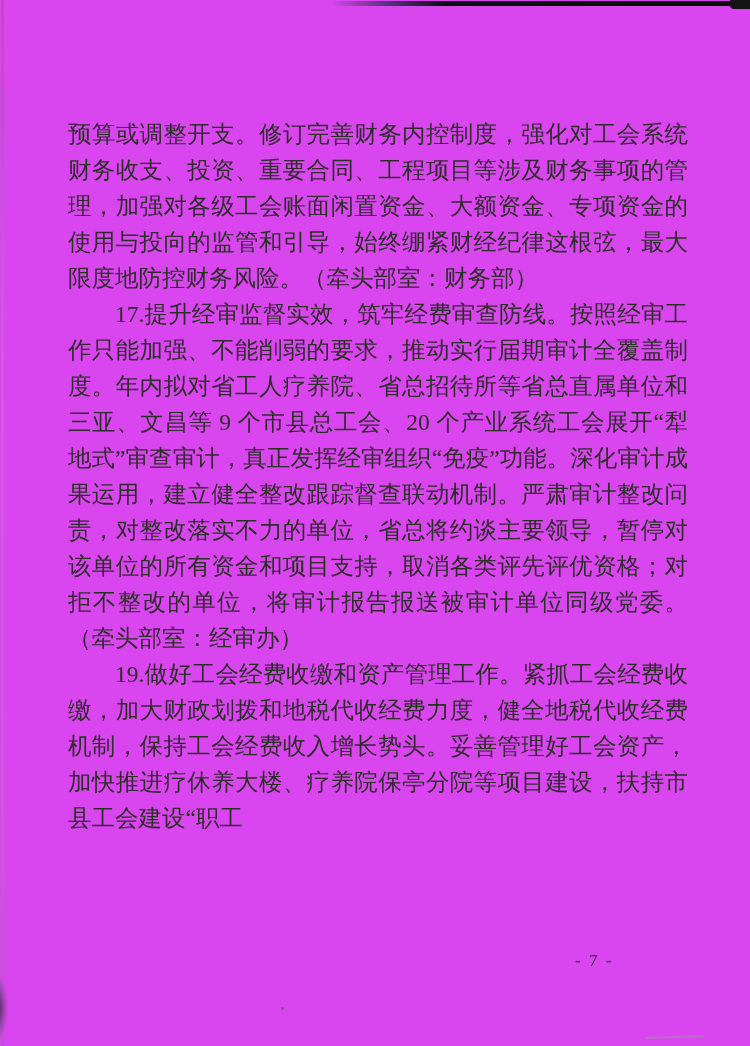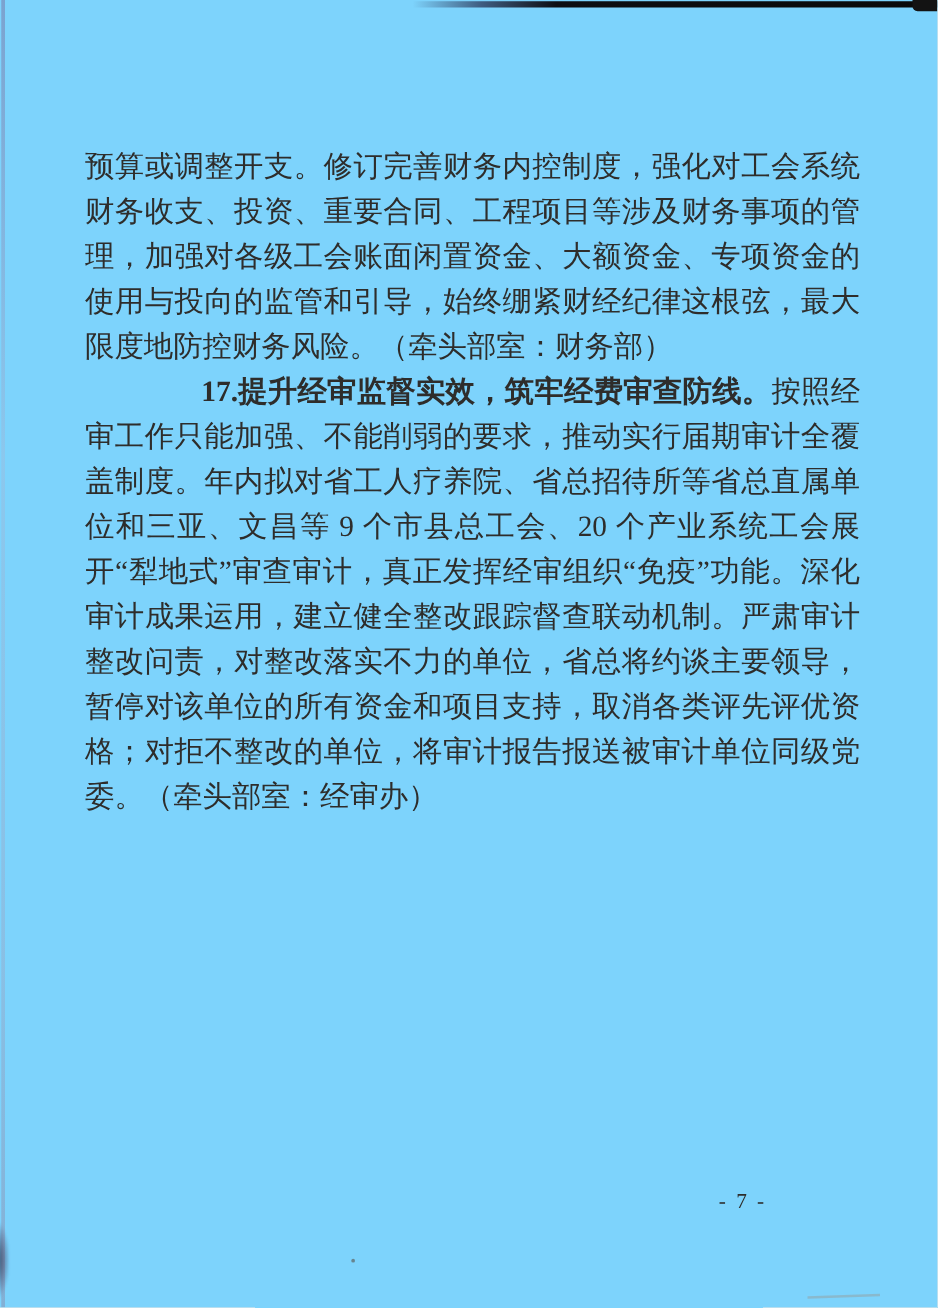--- a/index.html
+++ b/index.html
@@ -2,21 +2,21 @@
 <html><head>
 <meta charset="utf-8">
 <title>Document</title>
 <style>
   html, body { margin: 0; padding: 0; background: #e8e8e6; }
   .scan-page {
     position: relative;
     width: 750px;
     height: 1046px;
     margin: 0 auto;
-    background: #7dd3fc;
+    background: #d946ef;
     overflow: hidden;
   }
   
   .edge-top {
     position: absolute;
     top: 1px; left: 330px; right: 0;
     height: 5px;
     background: linear-gradient(to right,
       rgba(42,53,88,0) 0px,
       rgba(42,53,88,0.75) 55px,
@@ -74,21 +74,21 @@
     width: 620px;
     font-family: "Liberation Serif", "DejaVu Serif", serif;
     font-size: 23.5px;
     line-height: 36px;
     color: #2e2d2b;
     text-align: justify;
     text-justify: inter-character;
   }
   .para { margin: 0; padding: 0; }
   .para.indent { text-indent: 2em; }
-  .lead { font-weight: 700; margin-left: 46px; }
+  .lead { font-weight: 400; }
   .page-number {
     position: absolute;
     left: 575px; top: 951px;
     font-family: "Liberation Serif", "DejaVu Serif", serif;
     font-size: 17px;
     letter-spacing: 2px;
     color: #2e2d2b;
   }
 </style>
 </head>
@@ -98,16 +98,17 @@
   <div class="edge-top"></div>
   <div class="edge-top-corner"></div>
   <div class="edge-left"></div>
   <div class="smudge-bl"></div>
   <div class="speck-dot"></div>
   <div class="dash-br"></div>
 
   <main class="text-block" id="paragraphs">
       <p class="para"><span>预算或调整开支。修订完善财务内控制度，强化对工会系统财务收支、投资、重要合同、工程项目等涉及财务事项的管理，加强对各级工会账面闲置资金、大额资金、专项资金的使用与投向的监管和引导，始终绷紧财经纪律这根弦，最大限度地防控财务风险。（牵头部室：财务部）</span></p>
       <p class="para indent"><span class="lead">17.提升经审监督实效，筑牢经费审查防线。</span><span>按照经审工作只能加强、不能削弱的要求，推动实行届期审计全覆盖制度。年内拟对省工人疗养院、省总招待所等省总直属单位和三亚、文昌等 9 个市县总工会、20 个产业系统工会展开“犁地式”审查审计，真正发挥经审组织“免疫”功能。深化审计成果运用，建立健全整改跟踪督查联动机制。严肃审计整改问责，对整改落实不力的单位，省总将约谈主要领导，暂停对该单位的所有资金和项目支持，取消各类评先评优资格；对拒不整改的单位，将审计报告报送被审计单位同级党委。（牵头部室：经审办）</span></p>
+      <p class="para indent"><span class="lead">19.做好工会经费收缴和资产管理工作。</span><span>紧抓工会经费收缴，加大财政划拨和地税代收经费力度，健全地税代收经费机制，保持工会经费收入增长势头。妥善管理好工会资产，加快推进疗休养大楼、疗养院保亭分院等项目建设，扶持市县工会建设“职工</span></p>
     </main>
 
   <div class="page-number">- 7 -</div>
 </div>
 
 </body></html>

